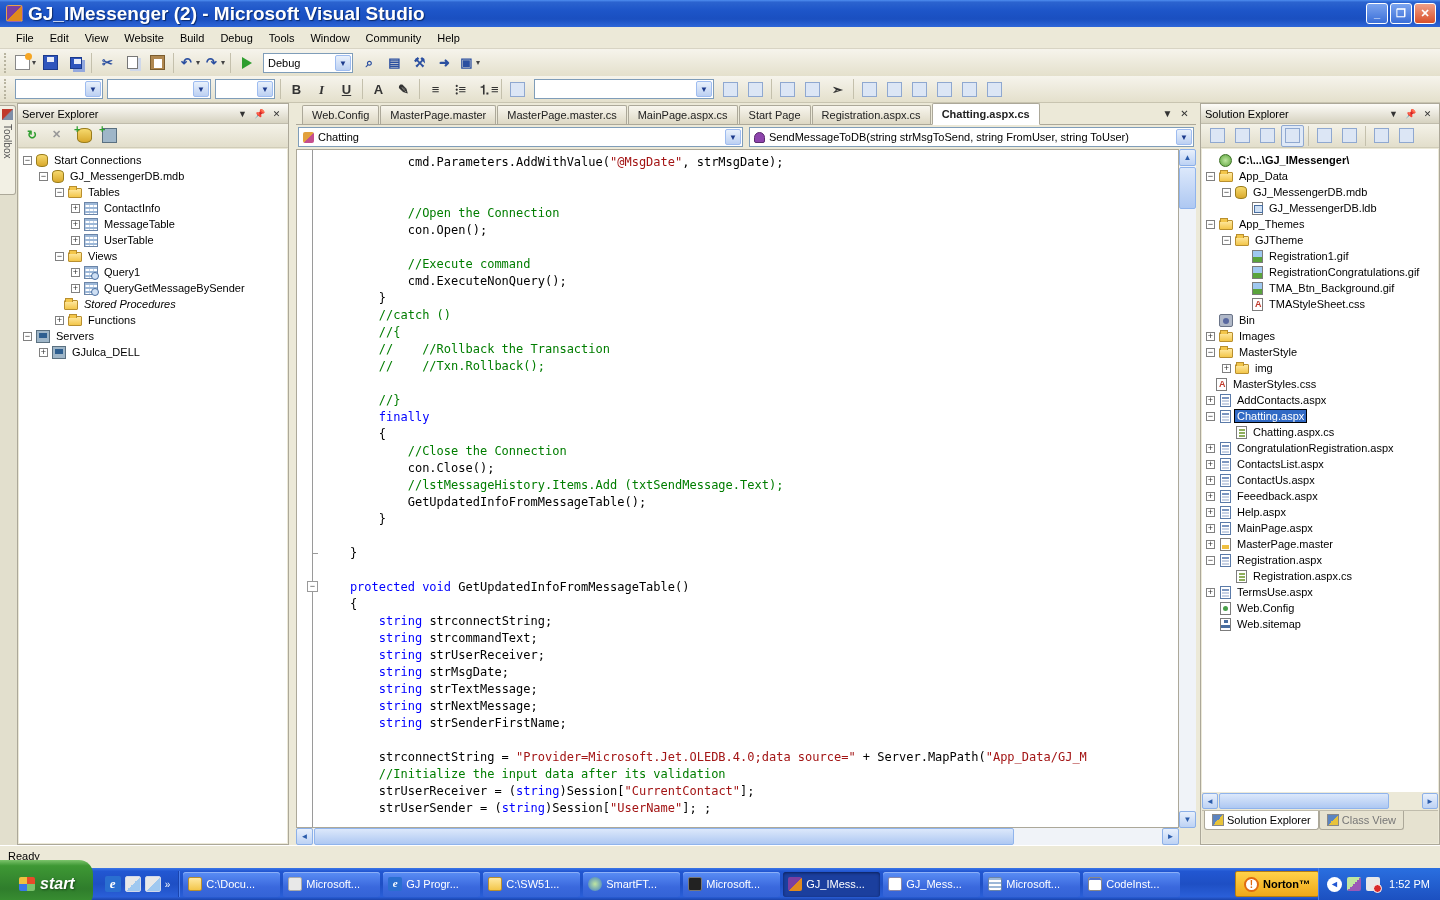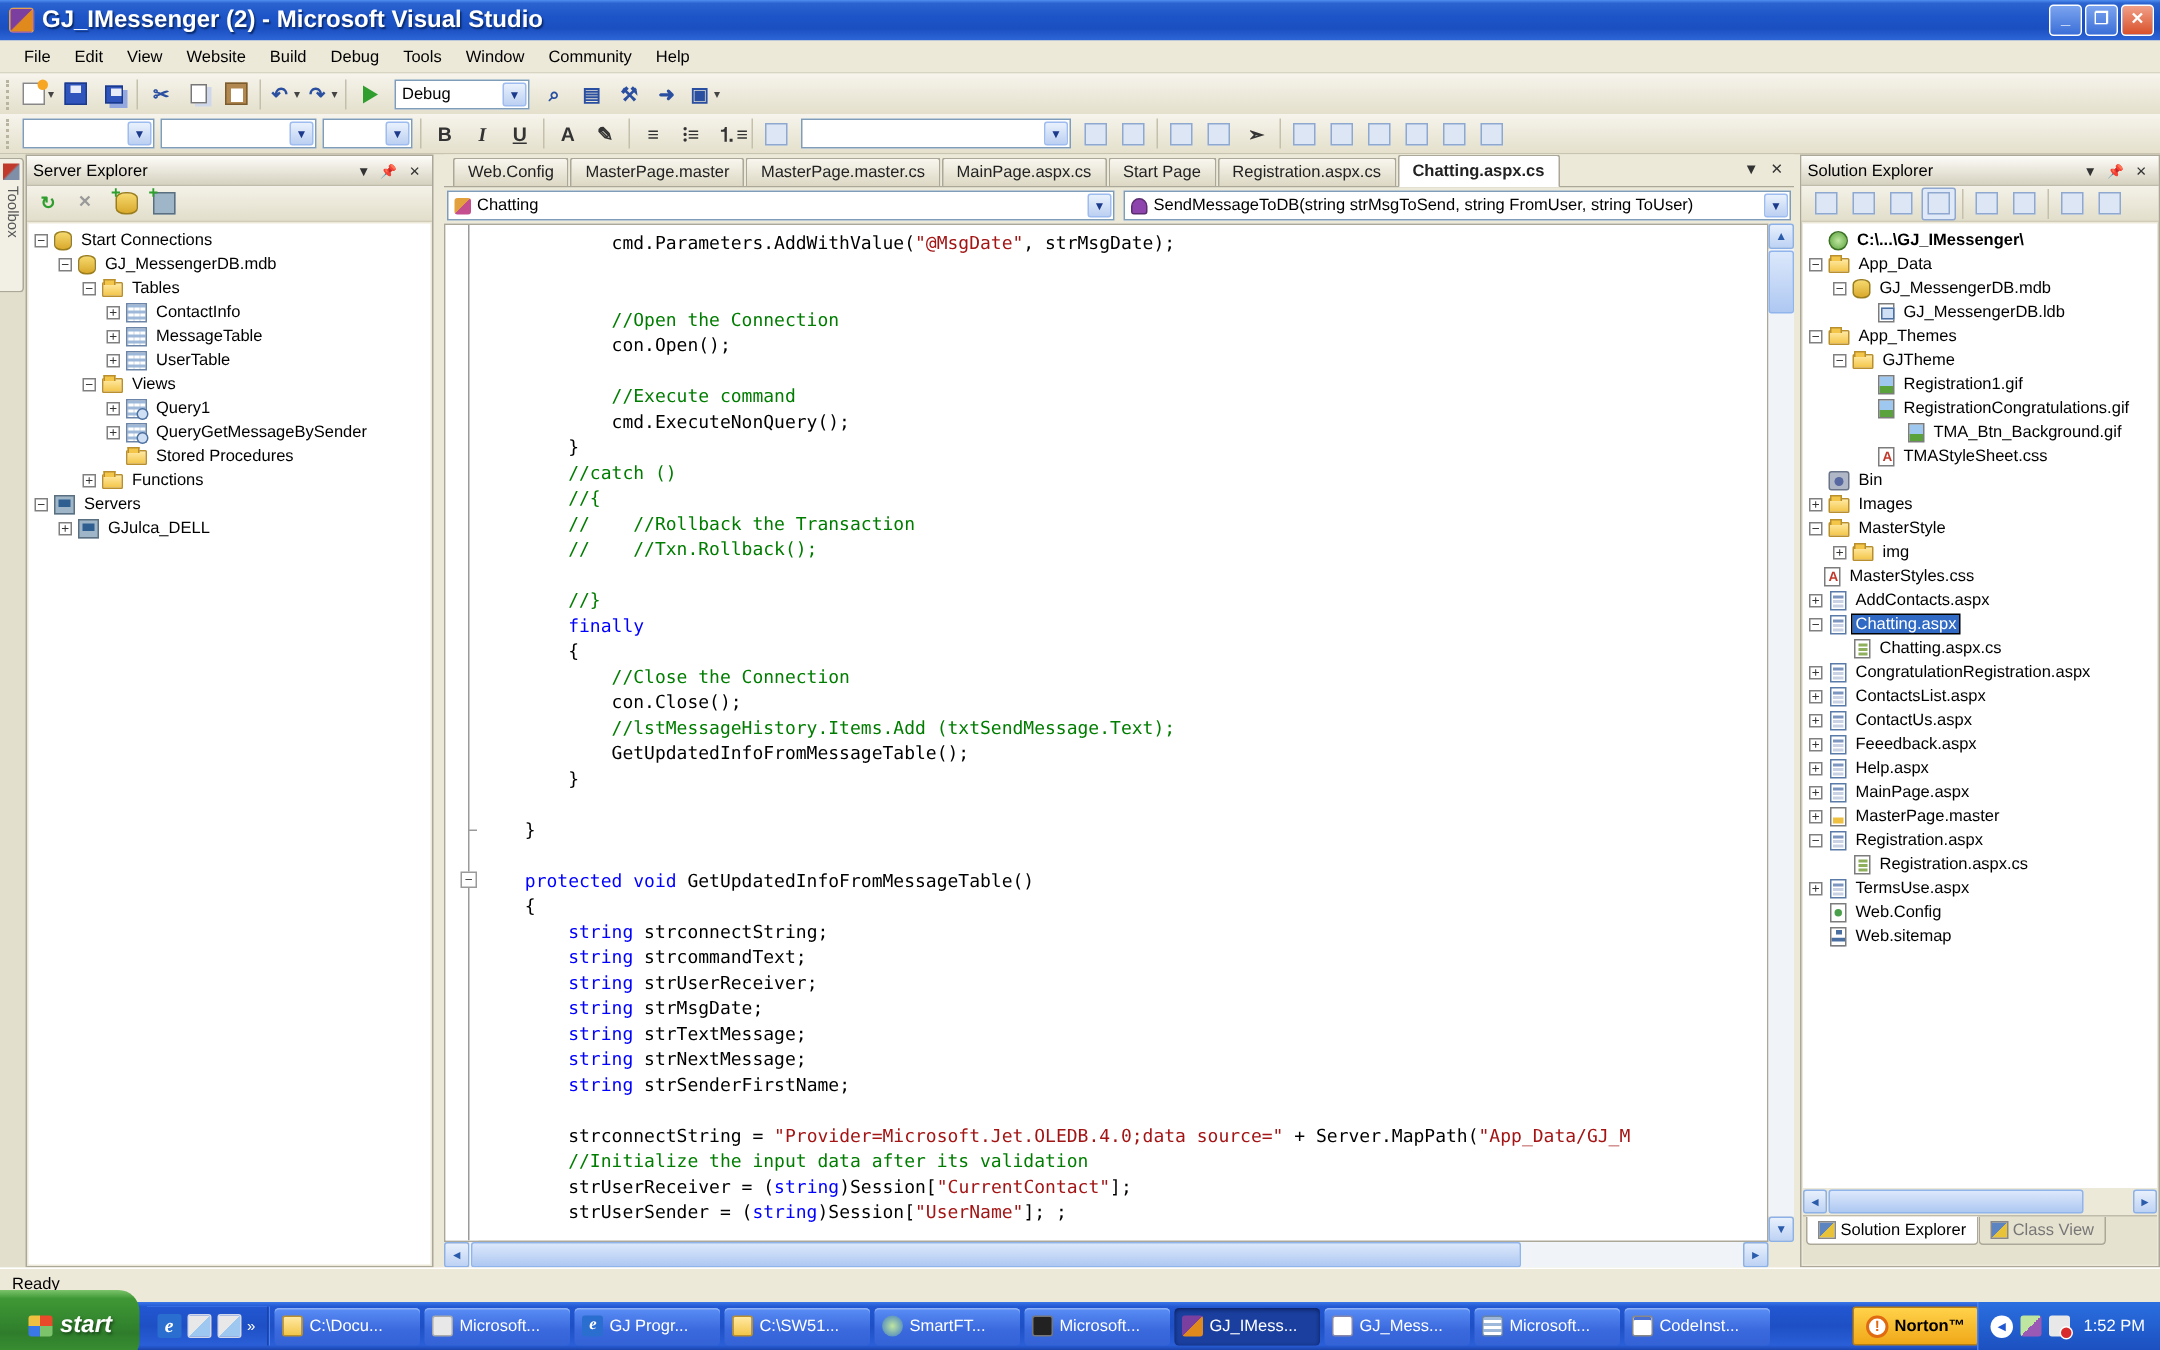--- a/index.html
+++ b/index.html
@@ -4,21 +4,21 @@
 <style>
   * { margin:0; padding:0; box-sizing:border-box; }
   html,body { width:1440px; height:900px; overflow:hidden; font-family:"Liberation Sans",sans-serif; font-size:11px; background:#ece9d8; }
 
   
   #titlebar { position:absolute; left:0; top:0; width:1440px; height:27px;
     background:linear-gradient(180deg,#4f8ef0 0%,#2b63cf 8%,#1d55c8 40%,#1a4fc0 70%,#2e66d8 100%);
     display:flex; align-items:center; padding:0 4px; color:#fff; }
   #titlebar .vs-logo { width:17px; height:17px; margin:0 5px 0 2px;
     background:linear-gradient(135deg,#7b3fa0 50%,#e08a1e 50%); border-radius:3px; border:1px solid #fff3; }
-  #titlebar .title-text { font-size:16px; font-weight:bold; text-shadow:1px 1px 1px #0a2a6a; flex:1; white-space:nowrap; }
+  #titlebar .title-text { font-size:19px; font-weight:bold; text-shadow:1px 1px 1px #0a2a6a; flex:1; white-space:nowrap; }
   .winbtn { width:22px; height:21px; margin-left:2px; border-radius:3px; border:1px solid #fff;
     background:linear-gradient(180deg,#7ba4ef,#3b6fd8); color:#fff; font-size:11px; line-height:19px; text-align:center; font-weight:bold; }
   .winbtn.close { background:linear-gradient(180deg,#f0a088,#d9502a); }
 
   
   #menubar { position:absolute; left:0; top:27px; width:1440px; height:22px; background:#ece9d8; border-bottom:1px solid #d8d4c4; display:flex; align-items:center; padding-left:8px; }
   .menu-item { padding:3px 8px; color:#000; }
 
   
   .toolbar-row { position:absolute; left:0; width:1440px; height:27px; background:linear-gradient(180deg,#f6f4ec,#e4e0cc); display:flex; align-items:center; }
@@ -417,21 +417,21 @@
         <div class="tree-row" style="padding-left: 52px;">
           <span class="expander">+</span>
           <span class="ic ic-view"></span>
           <span class="tree-label">Query1</span>
         </div>
         <div class="tree-row" style="padding-left: 52px;">
           <span class="expander">+</span>
           <span class="ic ic-view"></span>
           <span class="tree-label">QueryGetMessageBySender</span>
         </div>
-        <div class="tree-row" style="padding-left: 52px;">
+        <div class="tree-row" style="padding-left: 32px; font-style: italic;">
           <span class="exp-space"></span>
           <span class="ic ic-folder"></span>
           <span class="tree-label">Stored Procedures</span>
         </div>
         <div class="tree-row" style="padding-left: 36px;">
           <span class="expander">+</span>
           <span class="ic ic-folder"></span>
           <span class="tree-label">Functions</span>
         </div>
         <div class="tree-row" style="padding-left: 4px;">
@@ -608,21 +608,21 @@
         <div class="tree-row" style="padding-left: 36px;">
           <span class="exp-space"></span>
           <span class="ic ic-image"></span>
           <span class="tree-label">Registration1.gif</span>
         </div>
         <div class="tree-row" style="padding-left: 36px;">
           <span class="exp-space"></span>
           <span class="ic ic-image"></span>
           <span class="tree-label">RegistrationCongratulations.gif</span>
         </div>
-        <div class="tree-row" style="padding-left: 56px;">
+        <div class="tree-row" style="padding-left: 36px;">
           <span class="exp-space"></span>
           <span class="ic ic-image"></span>
           <span class="tree-label">TMA_Btn_Background.gif</span>
         </div>
         <div class="tree-row" style="padding-left: 36px;">
           <span class="exp-space"></span>
           <span class="ic ic-css"></span>
           <span class="tree-label">TMAStyleSheet.css</span>
         </div>
         <div class="tree-row" style="padding-left: 4px;">

